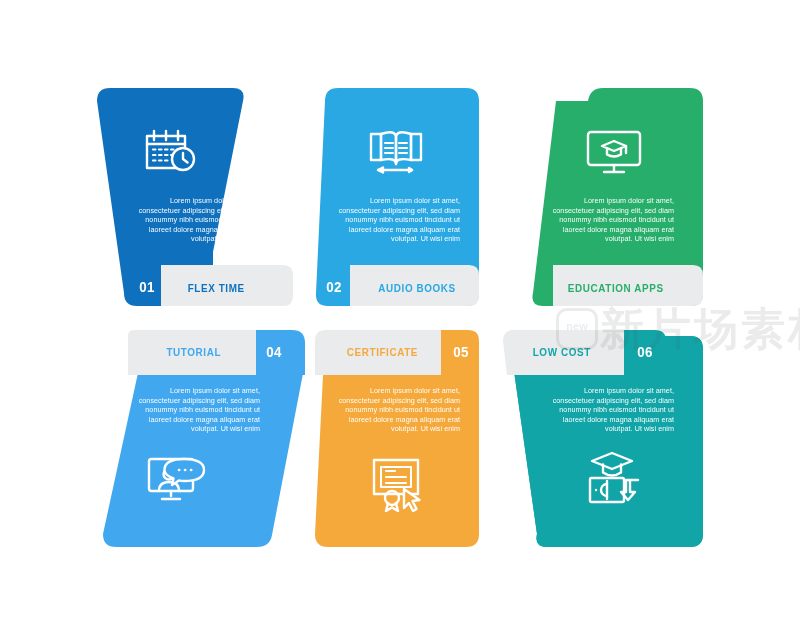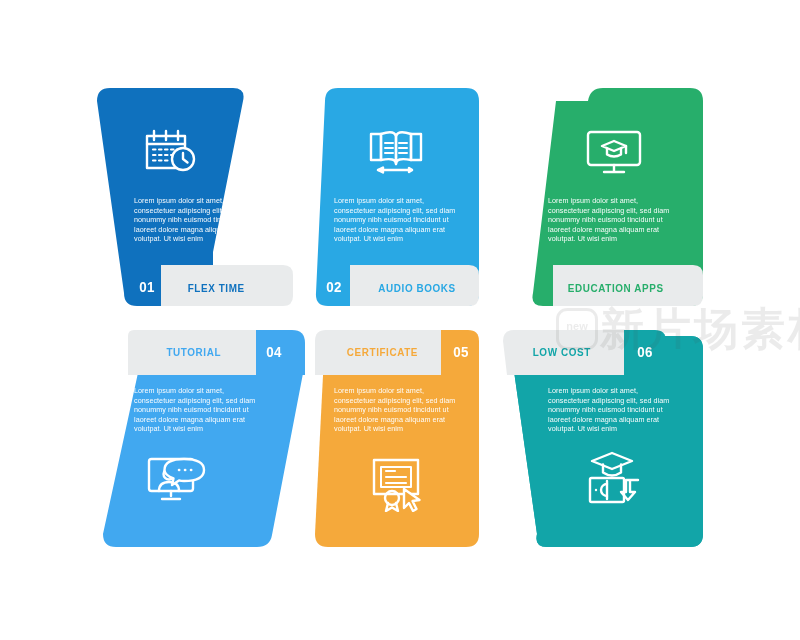--- a/index.html
+++ b/index.html
@@ -27,21 +27,21 @@
     position: absolute;
     left: 0;
     top: 0;
     overflow: visible;
   }
   .body-text {
     position: absolute;
     color: #ffffff;
     font-size: 7.2px;
     line-height: 9.6px;
-    text-align: left;
+    text-align: right;
     font-family: "Liberation Sans", sans-serif;
     letter-spacing: 0.05px;
     opacity: 0.97;
   }
   .icon-wrap {
     position: absolute;
   }
   .icon-wrap svg { display: block; }
 
   .label-text {

